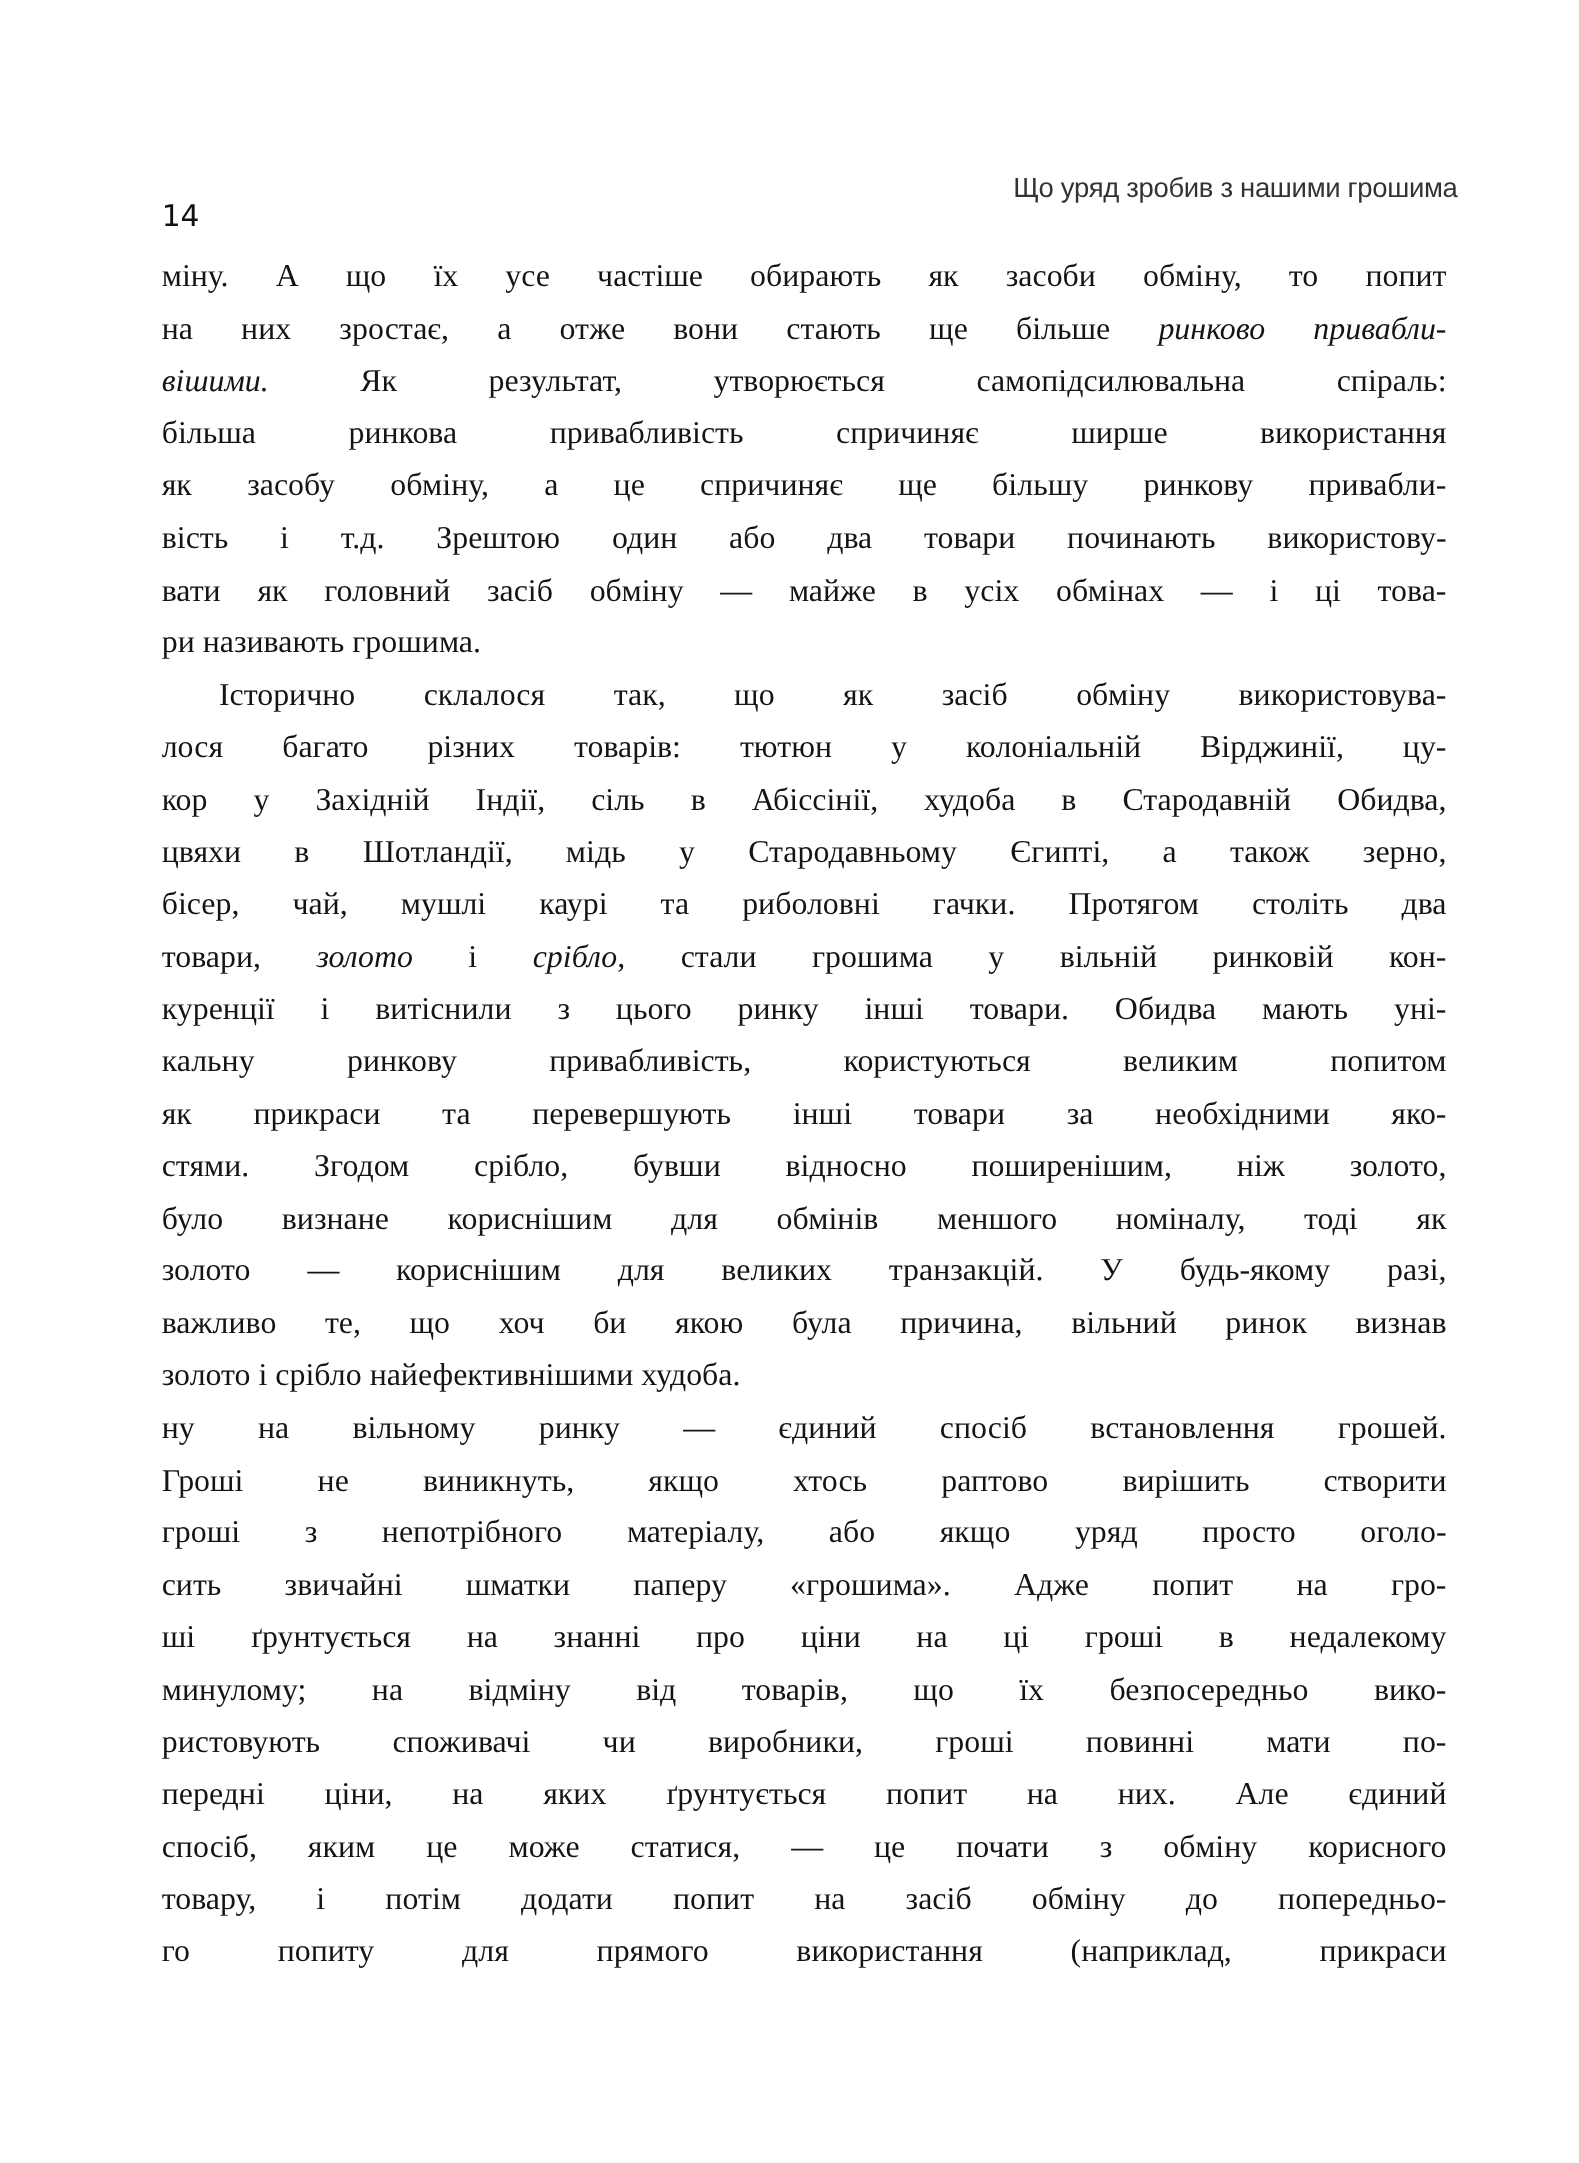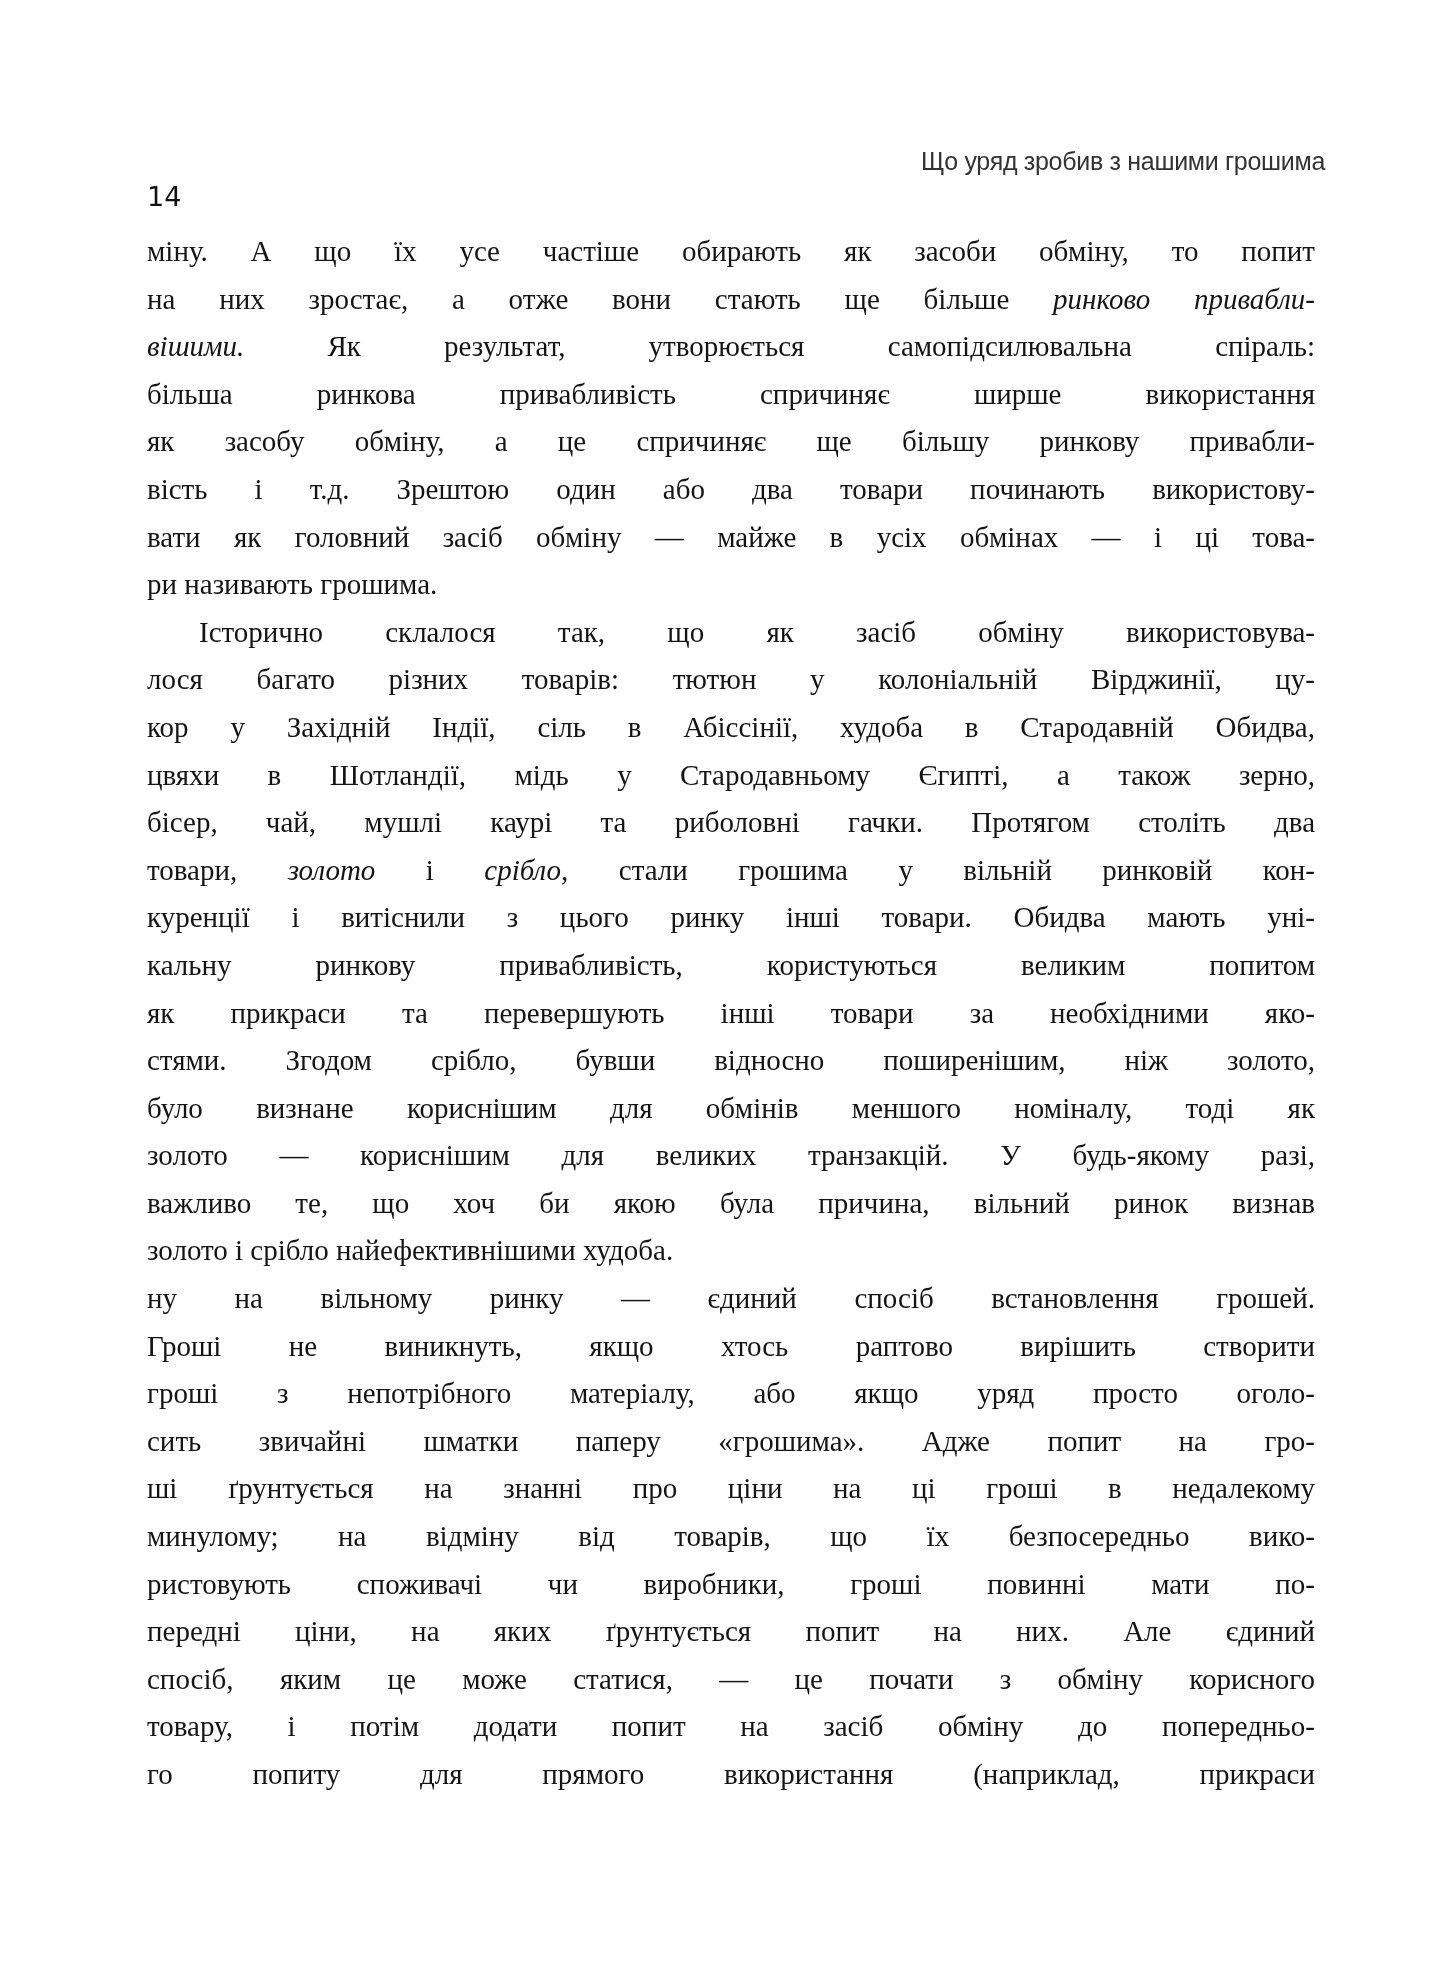--- a/index.html
+++ b/index.html
@@ -27,21 +27,21 @@
       top: 0;
       font-family: "DejaVu Sans", sans-serif;
       font-size: 27px;
       font-weight: normal;
       color: #111;
       margin-top: 36px;
     }
     .running-head {
       position: absolute;
       right: 0;
-      top: 2px;
+      top: 12px;
       font-family: "Liberation Sans", sans-serif;
       font-size: 25px;
       color: #333;
       letter-spacing: -0.3px;
     }
     .body-text {
       position: absolute;
       top: 228px;
       left: 147px;
       width: 1168px;

